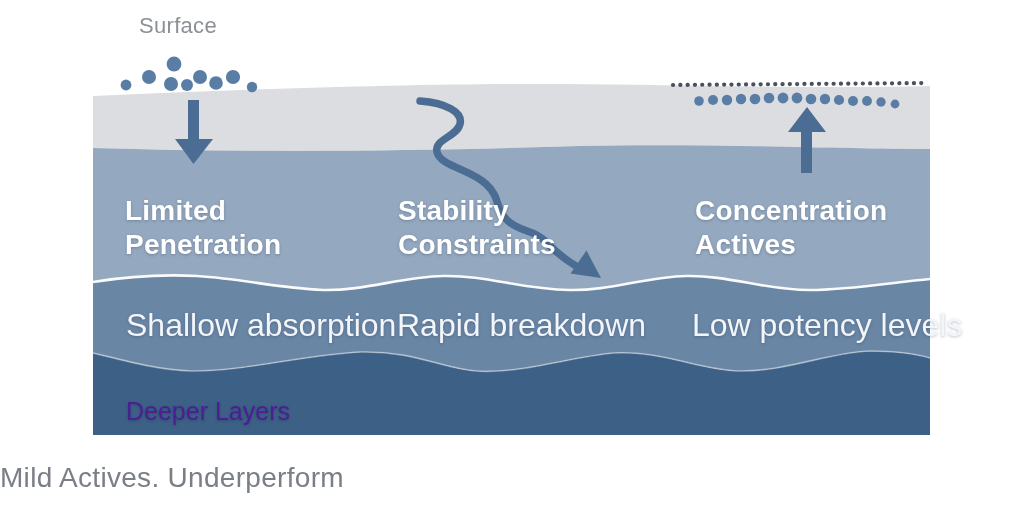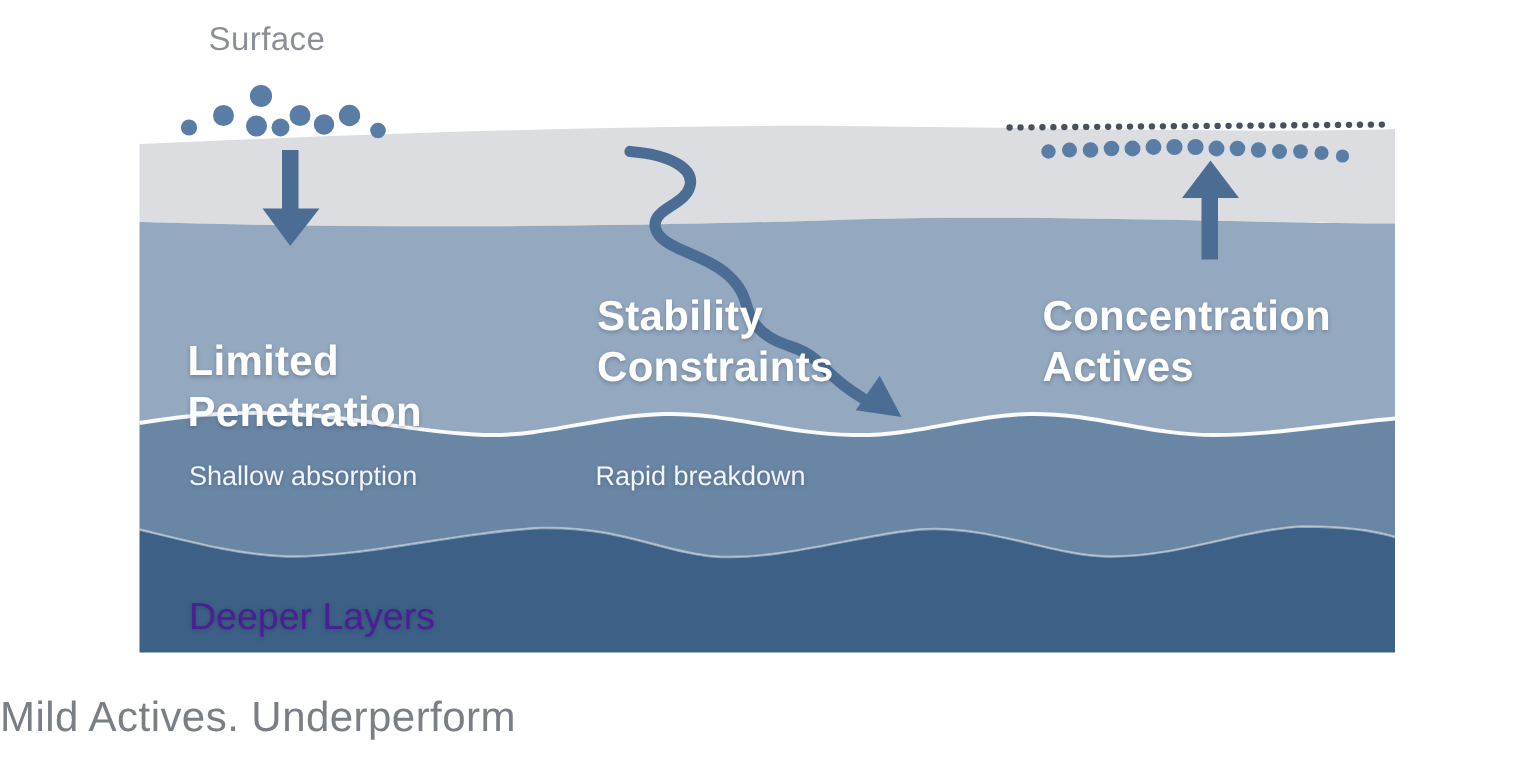--- a/index.html
+++ b/index.html
@@ -32,27 +32,27 @@
   .col-heading {
     position: absolute;
     top: 194px;
     font-size: 28px;
     font-weight: 700;
     line-height: 34px;
     color: #ffffff;
     text-shadow: 0 1px 3px rgba(30, 50, 80, 0.30);
     letter-spacing: 0.2px;
   }
-  .col-heading.c1 { left: 125px; width: 200px; margin-top: 30px; }
+  .col-heading.c1 { left: 125px; width: 200px; }
   .col-heading.c2 { left: 398px; width: 200px; }
   .col-heading.c3 { left: 695px; width: 215px; }
   .col-detail {
     position: absolute;
     top: 307px;
-    font-size: 18px;
+    font-size: 32px;
     font-weight: 400;
     color: #f2f5f9;
     text-shadow: 0 1px 3px rgba(25, 45, 75, 0.30);
     white-space: nowrap;
   }
   .col-detail.c1 { left: 126px; }
   .col-detail.c2 { left: 397px; }
   .col-detail.c3 { left: 692px; }
   .deep-label {
     position: absolute;
@@ -167,18 +167,19 @@
   </svg>
 
   <div class="surface-label">Surface</div>
 
   <div class="col-heading c1">Limited Penetration</div>
   <div class="col-heading c2">Stability Constraints</div>
   <div class="col-heading c3">Concentration Actives</div>
 
   <div class="col-detail c1">Shallow absorption</div>
   <div class="col-detail c2">Rapid breakdown</div>
+  <div class="col-detail c3">Low potency levels</div>
 
   <div class="deep-label">Deeper Layers</div>
 
   <div class="caption">Mild Actives. Underperform</div>
 
 </div>
 
 </body></html>

